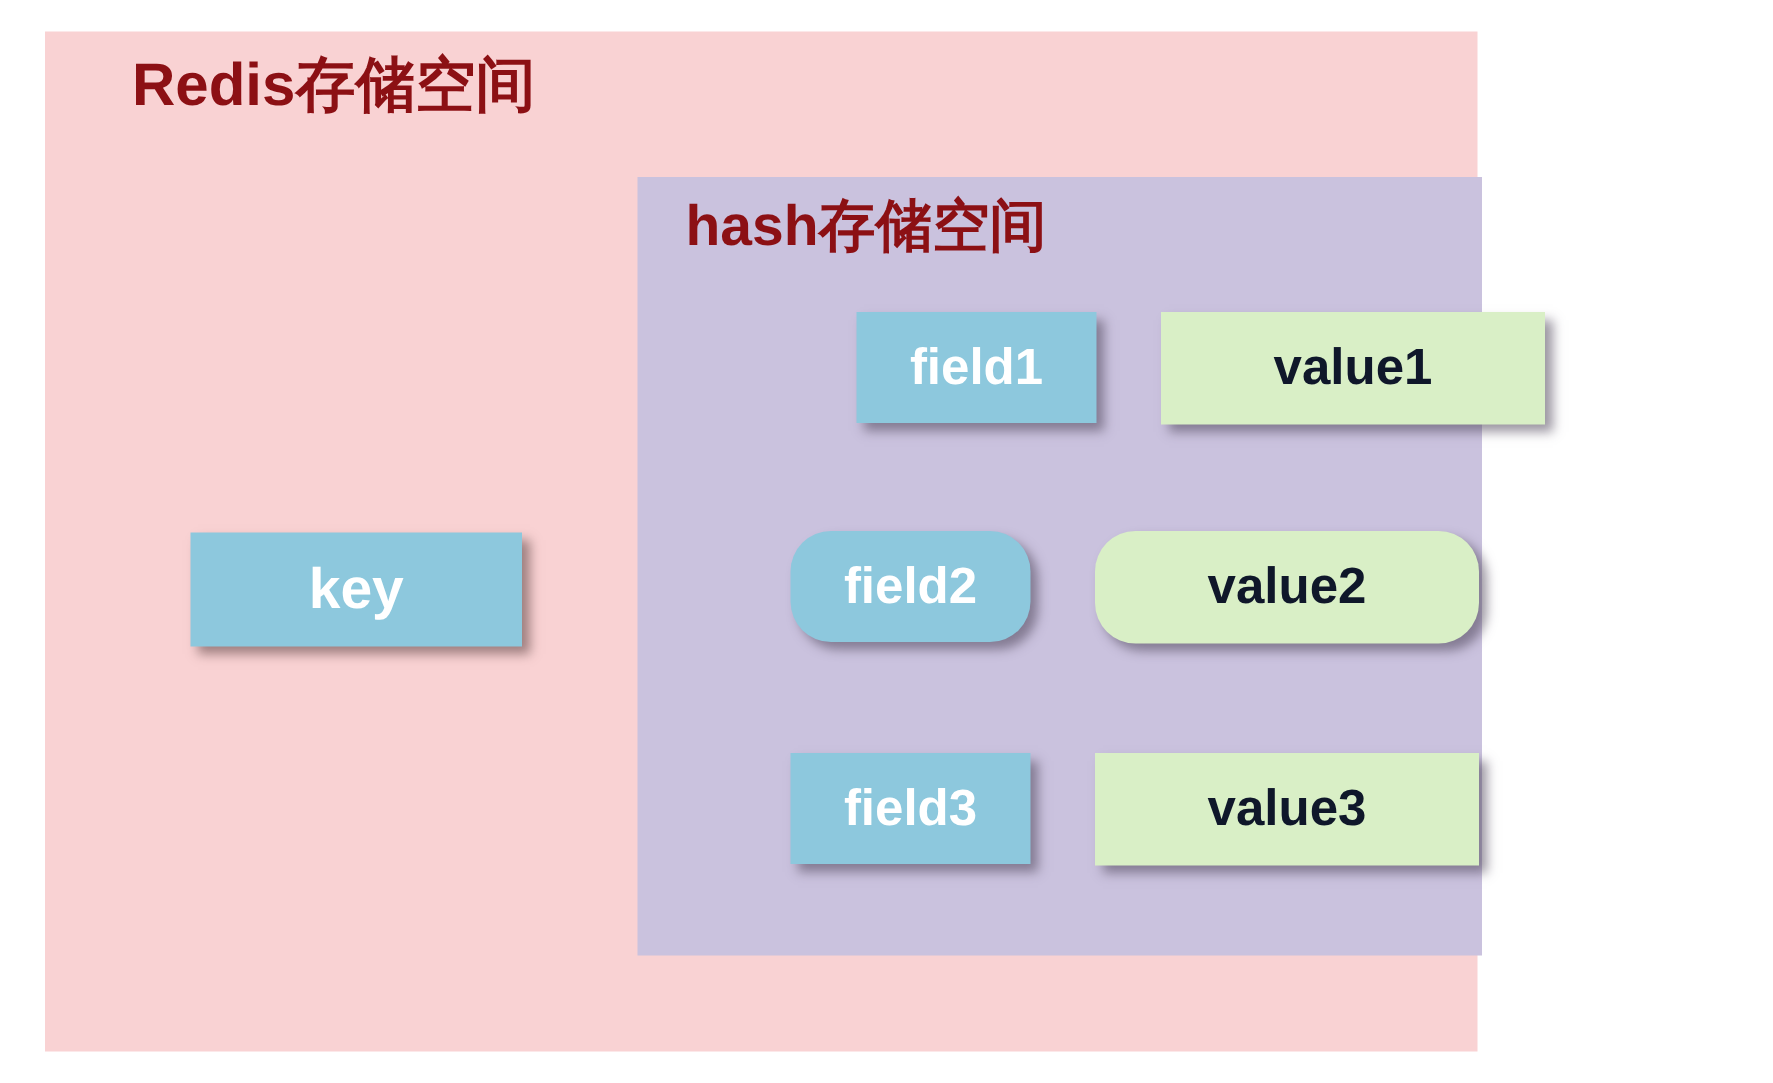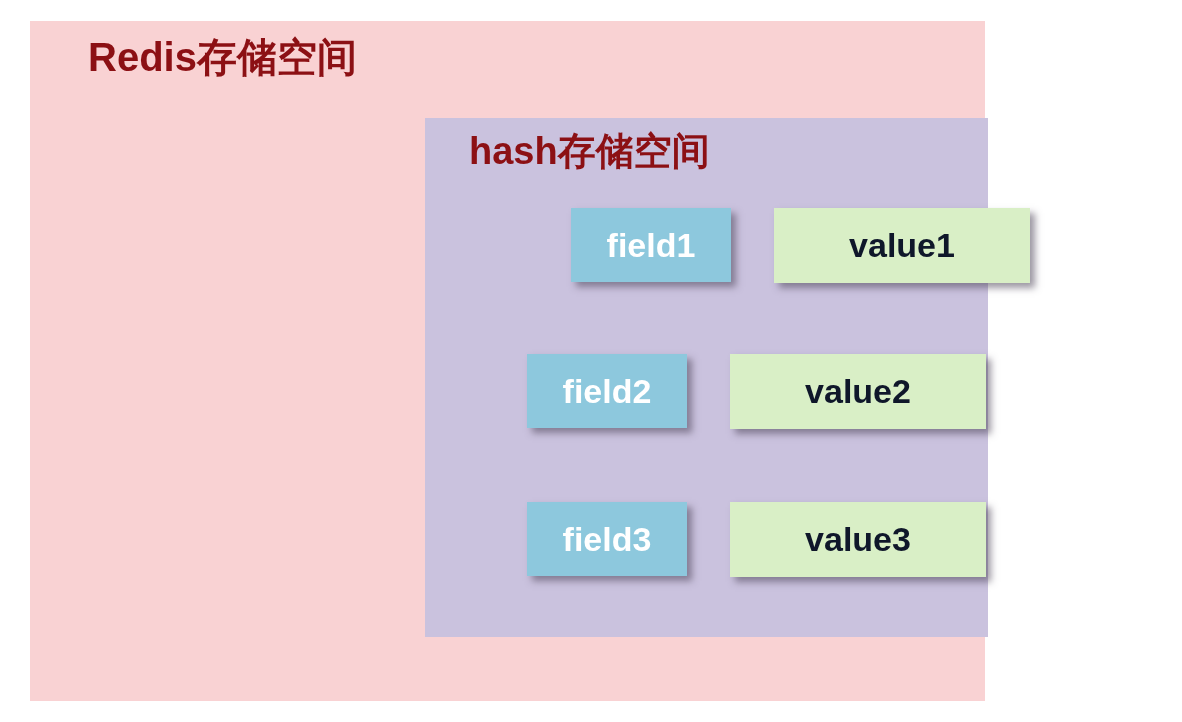--- a/index.html
+++ b/index.html
@@ -29,21 +29,21 @@
     font-weight: bold;
     white-space: nowrap;
     line-height: 1;
   }
   .redis-title {
     left: 58px;
     top: 16px;
     font-size: 40px;
   }
   .hash-title {
-    left: 44px;
+    left: 32px;
     top: 14px;
     font-size: 38px;
   }
   .space-title .latin {
     font-family: "Liberation Sans", sans-serif;
     font-weight: bold;
   }
   .space-title .cjk {
     font-family: "Liberation Serif", "DejaVu Serif", serif;
     font-weight: bold;
@@ -93,33 +93,34 @@
     background: #d9efc6;
     color: #0f172a;
     font-size: 34px;
     font-weight: bold;
     display: flex;
     align-items: center;
     justify-content: center;
     box-shadow: 5px 5px 7px rgba(75, 65, 85, 0.55);
   }
   .row-1 .field-box, .row-1 .value-box { top: 90px; margin-left: 44px; }
-  .row-2 .field-box, .row-2 .value-box { top: 236px; }
+  .row-2 .field-box, .row-2 .value-box { top: 236px; border-radius: 27px; }
   .row-3 .field-box, .row-3 .value-box { top: 384px; }
 </style>
 </head>
 <body>
 
 <div class="page">
   <div class="redis-space">
 
     <div class="space-title redis-title">
       <span class="latin">Redis</span><span class="cjk">存储空间</span>
     </div>
 
+    <div class="key-box">key</div>
 
     <div class="hash-space">
       <div class="space-title hash-title">
         <span class="latin">hash</span><span class="cjk">存储空间</span>
       </div>
 
       <div class="row-1">
         <div class="field-box">field1</div>
         <div class="value-box">value1</div>
       </div>

